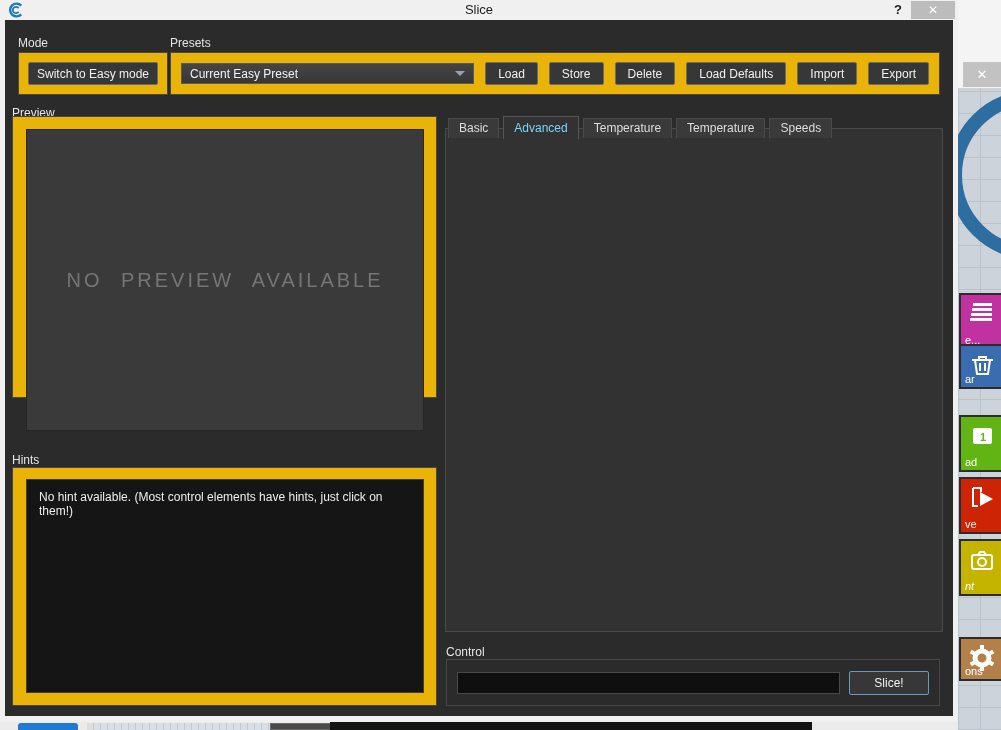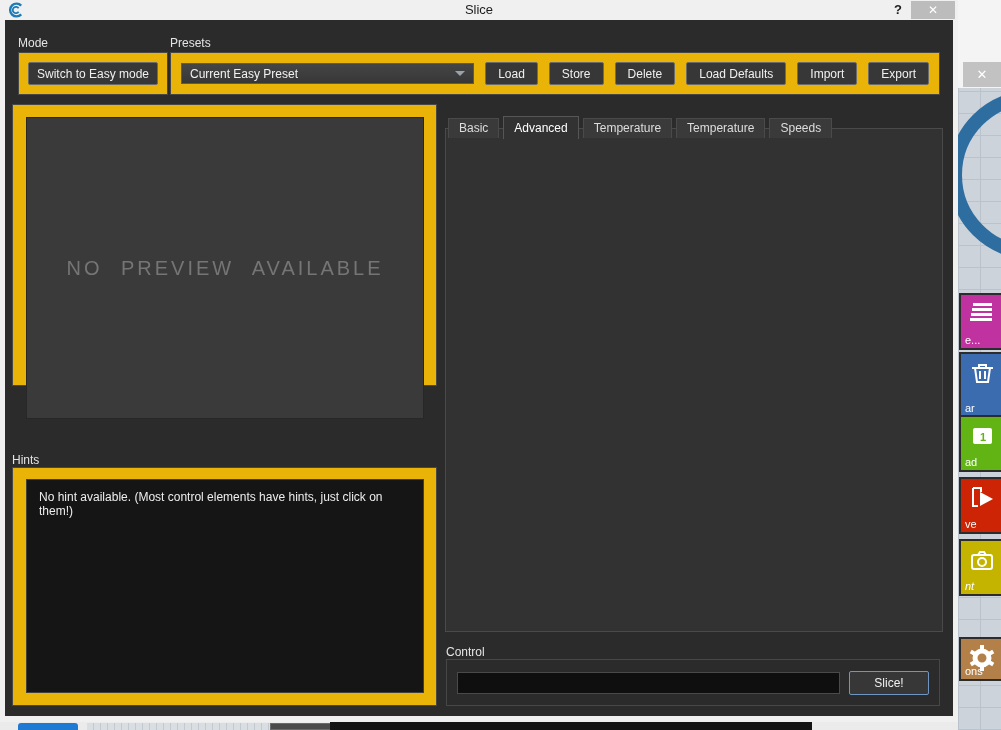--- a/index.html
+++ b/index.html
@@ -45,21 +45,21 @@
   .spin i{flex:1;background:#3e3e3e;border:1px solid #262626;display:flex;align-items:center;justify-content:center;}
   .spin i.up::after{content:"";width:0;height:0;border-left:4px solid transparent;border-right:4px solid transparent;border-bottom:4px solid #cccccc;}
   .spin i.dn::after{content:"";width:0;height:0;border-left:4px solid transparent;border-right:4px solid transparent;border-top:4px solid #cccccc;}
   .cb{width:14px;height:14px;background:#1c1c1c;border:1px solid #5a5a5a;box-sizing:border-box;display:inline-flex;
       align-items:center;justify-content:center;color:#fff;font-size:12px;flex:none;}
   .cb.checked::after{content:"✓";}
   
   .tabs{position:absolute;left:443px;top:96px;display:flex;align-items:center;z-index:2;}
   .tab{background:#3a3a3a;border:1px solid #4a4a4a;border-bottom:none;color:#dddddd;font-size:12px;height:20px;
        display:flex;align-items:center;padding:0 10px;margin-right:4px;box-sizing:border-box;}
-  .tab.selected{background:#323232;color:#ffffff;height:23px;border-color:#565656;}
+  .tab.selected{background:#323232;color:#7dd3fc;height:23px;border-color:#565656;}
   .tabpanel{position:absolute;left:440px;top:108px;width:498px;height:504px;background:#323232;
             border:1px solid #4a4a4a;box-sizing:border-box;z-index:1;}
   
   .islands-group{position:absolute;left:452px;top:135px;width:258px;height:424px;border:1px solid #474747;
                  box-sizing:border-box;padding:12px 10px 0 10px;display:flex;flex-direction:column;}
   .isl-row{display:flex;align-items:center;min-height:21px;margin-bottom:7px;}
   .isl-row .lbl{flex:1;font-size:12px;color:#e8e8e8;white-space:nowrap;}
   .sub-label{font-size:12px;color:#e8e8e8;margin:2px 0 5px -4px;}
   .subgroup{border:1px solid #474747;box-sizing:border-box;}
   .epw{padding:12px 10px;display:flex;flex-direction:column;margin-left:-4px;margin-right:2px;}
@@ -100,21 +100,21 @@
   <svg width="28" height="28" viewBox="0 0 28 28">
     <g fill="#ffffff">
         <rect x="5" y="3" width="19" height="3"></rect>
         <rect x="4" y="8" width="20" height="3"></rect>
     <rect x="3" y="13" width="21" height="3"></rect>
         <rect x="2" y="18" width="22" height="3"></rect>
       </g>
   </svg>
   <span class="sb-label">e...</span>
 </div>
-<div class="sidebtn" style="background:#3c6cb0;top:352px;height:66px;">
+<div class="sidebtn" style="background:#3c6cb0;top:344px;height:45px;">
   <svg width="28" height="28" viewBox="0 0 28 28">
     <g fill="none" stroke="#ffffff" stroke-width="2">
         <path d="M7 9 h15 l-2 14 h-11 z"></path>
         <path d="M4 9 h21"></path>
         <path d="M11 9 v-3 h7 v3"></path>
         <path d="M12 12 v8 M17 12 v8"></path>
       </g>
   </svg>
   <span class="sb-label">ar</span>
 </div>
@@ -192,21 +192,21 @@
       </div>
       <div class="btn">Load</div>
       <div class="btn">Store</div>
       <div class="btn">Delete</div>
       <div class="btn">Load Defaults</div>
       <div class="btn">Import</div>
       <div class="btn">Export</div>
     </div>
 
     <div class="glabel" style="left:7px;top:86px;">Preview</div>
-    <div class="group" style="left:7px;top:84px;width:425px;height:282px;">
+    <div class="group" style="left:7px;top:96px;width:425px;height:282px;">
       <div class="preview-box">
         <span class="preview-text">NO PREVIEW AVAILABLE</span>
       </div>
     </div>
 
     <div class="glabel" style="left:7px;top:433px;">Hints</div>
     <div class="group" style="left:7px;top:447px;width:425px;height:239px;">
       <div class="hints-box">
         <span>No hint available. (Most control elements have hints, just click on them!)</span>
       </div>

